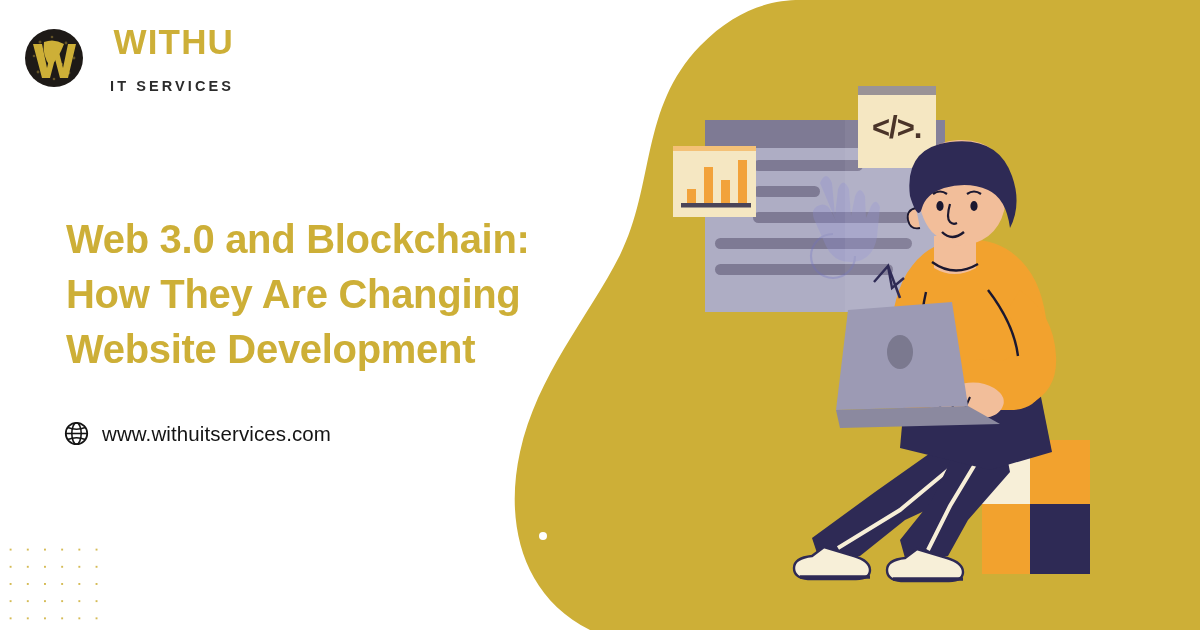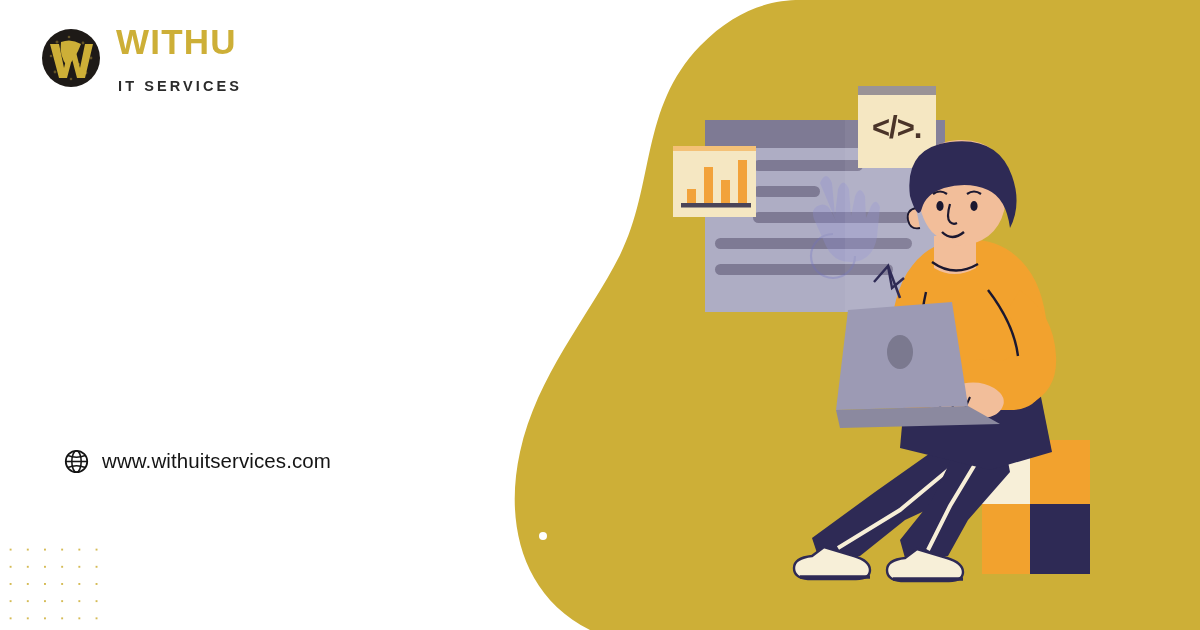--- a/index.html
+++ b/index.html
@@ -18,42 +18,42 @@
   
   .dot-grid {
     position:absolute; left:0; top:538px; width:108px; height:96px;
     background-image:radial-gradient(#cdaf37 1.3px, transparent 1.4px);
     background-size:17.2px 17.2px;
     background-position:2px 3px;
     opacity:.85;
   }
 
   
-  .logo { position:absolute; left:41px; top:22px; display:flex; align-items:center; gap:15px; }
+  .logo { position:absolute; left:24px; top:22px; display:flex; align-items:center; gap:24px;text-align:right; }
   .logo-mark { width:60px; height:60px; flex:0 0 auto; }
   .logo-text { display:flex; flex-direction:column; line-height:1; padding-top:2px; }
   .logo-word {
     font-size:35px; font-weight:bold; color:#cdaf37;
     letter-spacing:1.2px;
   }
   .logo-sub {
     font-size:14.5px; font-weight:bold; color:#2b2b2b;
     letter-spacing:3.1px; margin-top:20px; padding-left:2px;
   }
 
   
   .headline {
     position:absolute; left:66px; top:212px; width:540px;
     font-size:40px; font-weight:bold; color:#cdaf37;
     line-height:1.38; letter-spacing:-.3px;
   }
   .headline .ln { display:block; }
 
   
-  .url-row { position:absolute; left:64px; top:421px; display:flex; gap:13px;margin-top:28px; }
+  .url-row { position:absolute; left:64px; top:421px; display:flex; align-items:center; gap:13px; }
   .globe-icon { width:25px; height:25px; flex:0 0 auto; }
   .url-text { font-size:20.5px; color:#141414; letter-spacing:.1px; }
 
   
   .illus { position:absolute; left:0; top:0; width:1200px; height:630px; pointer-events:none; }
 </style>
 </head>
 <body>
 
 <div class="canvas">
@@ -204,20 +204,25 @@
       <path d="M9 16 L18 16 L23 40 L28 20 L34 20 L39 40 L44 16 L52 16
                L44 50 L36 50 L31 31 L26 50 L18 50 Z" fill="#CDAF37"></path>
       <path d="M20 14 q10 -4 20 2 q-6 16 -14 22 q-8 -10 -6 -24 Z" fill="#CDAF37"></path>
     </svg>
     <span class="logo-text">
       <span class="logo-word">WITHU</span>
       <span class="logo-sub">IT SERVICES</span>
     </span>
   </div>
 
+  <h1 class="headline">
+    <span class="ln">Web 3.0 and Blockchain:</span>
+    <span class="ln">How They Are Changing</span>
+    <span class="ln">Website Development</span>
+  </h1>
 
   <div class="url-row">
     <svg class="globe-icon" viewBox="0 0 24 24">
       <circle cx="12" cy="12" r="10.3" fill="none" stroke="#141414" stroke-width="1.7"></circle>
       <ellipse cx="12" cy="12" rx="4.5" ry="10.3" fill="none" stroke="#141414" stroke-width="1.5"></ellipse>
       <line x1="1.7" y1="12" x2="22.3" y2="12" stroke="#141414" stroke-width="1.5"></line>
       <path d="M3.6 6.2 q8.4 3.4 16.8 0" fill="none" stroke="#141414" stroke-width="1.4"></path>
       <path d="M3.6 17.8 q8.4 -3.4 16.8 0" fill="none" stroke="#141414" stroke-width="1.4"></path>
     </svg>
     <span class="url-text">www.withuitservices.com</span>

